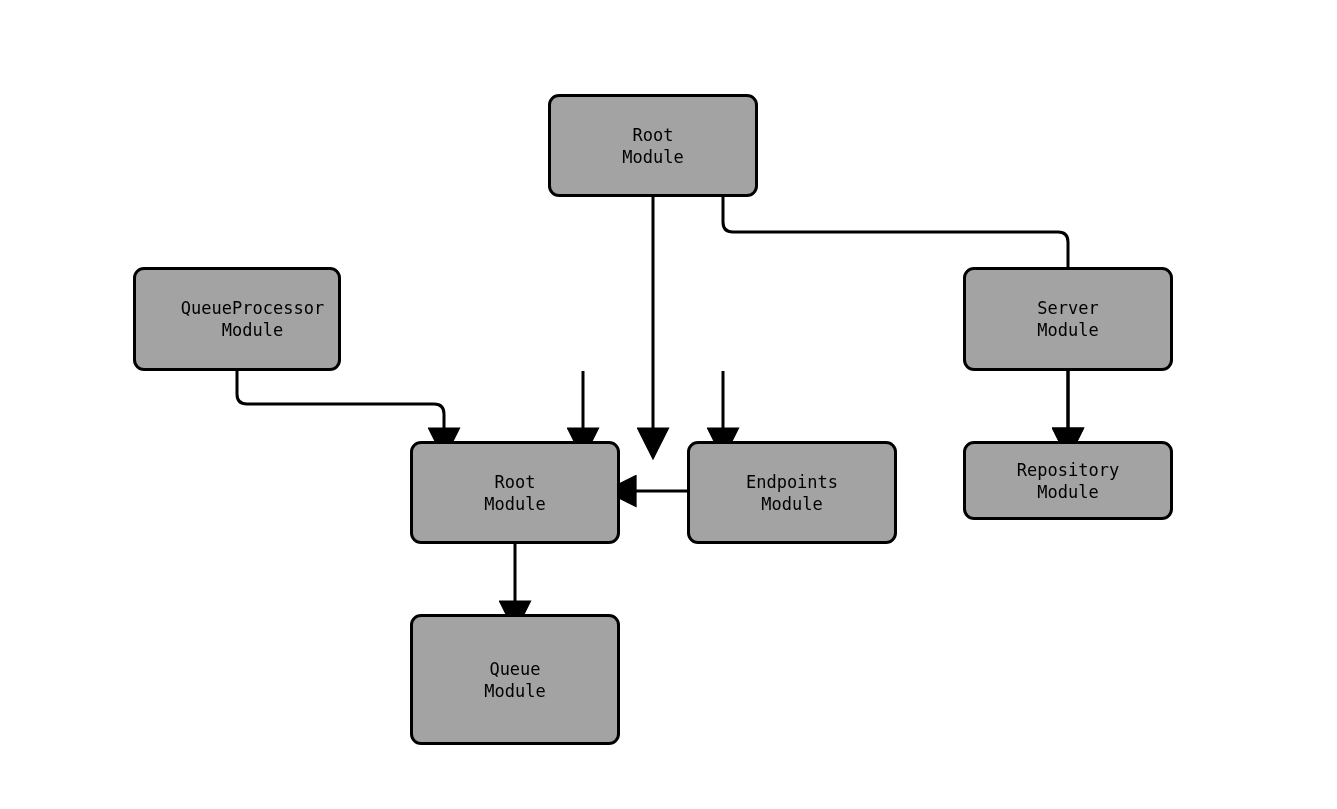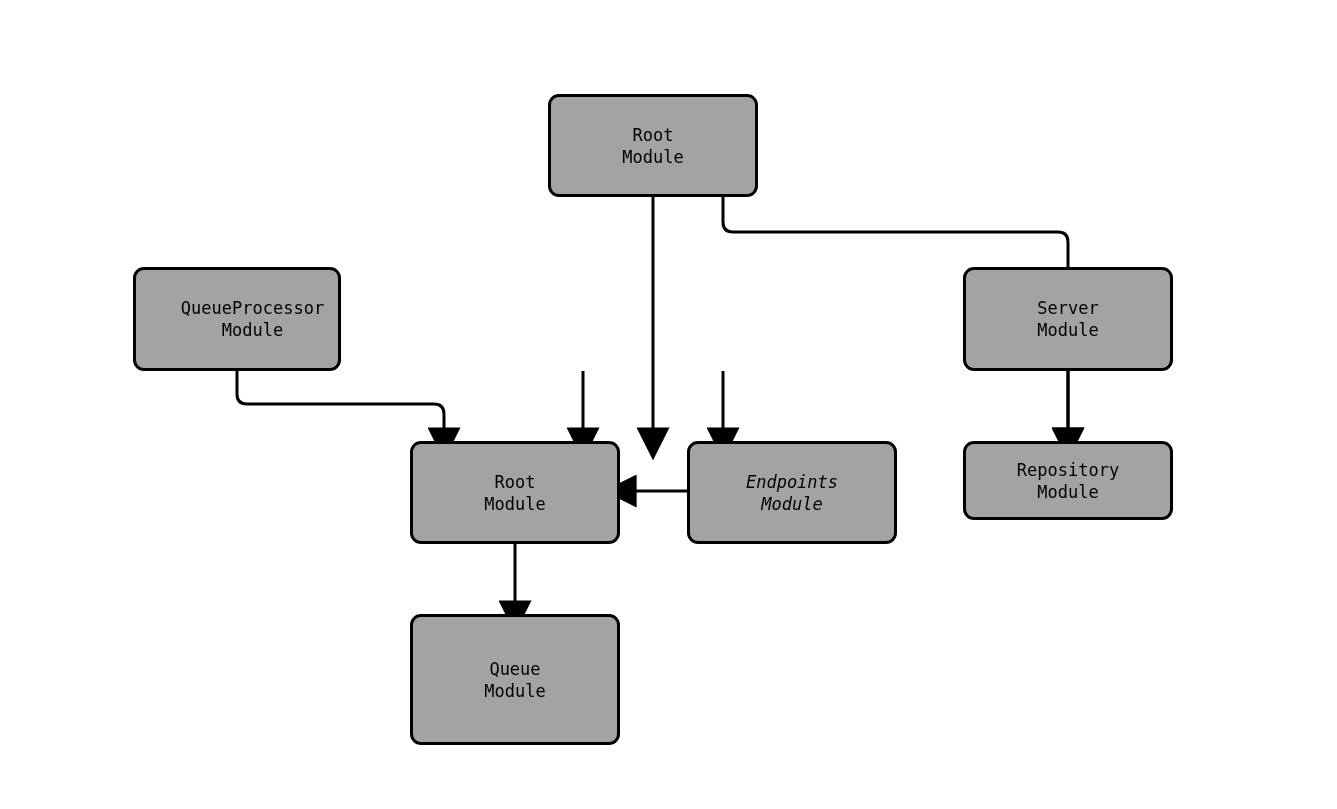--- a/index.html
+++ b/index.html
@@ -90,21 +90,21 @@
   <div class="node" style="left:963px; top:267px; width:210px; height:104px;">
     <div class="node-label"><span>Server</span>
 <span>Module</span></div>
   </div>
 
   <div class="node" style="left:410px; top:441px; width:210px; height:103px;">
     <div class="node-label"><span>Root</span>
 <span>Module</span></div>
   </div>
 
-  <div class="node" style="left:687px; top:441px; width:210px; height:103px;font-style:italic;">
+  <div class="node" style="left:687px; top:441px; width:210px; height:103px;">
     <div class="node-label"><span>Endpoints</span>
 <span>Module</span></div>
   </div>
 
   <div class="node" style="left:963px; top:441px; width:210px; height:79px;">
     <div class="node-label"><span>Repository</span>
 <span>Module</span></div>
   </div>
 
   <div class="node" style="left:410px; top:614px; width:210px; height:131px;">

